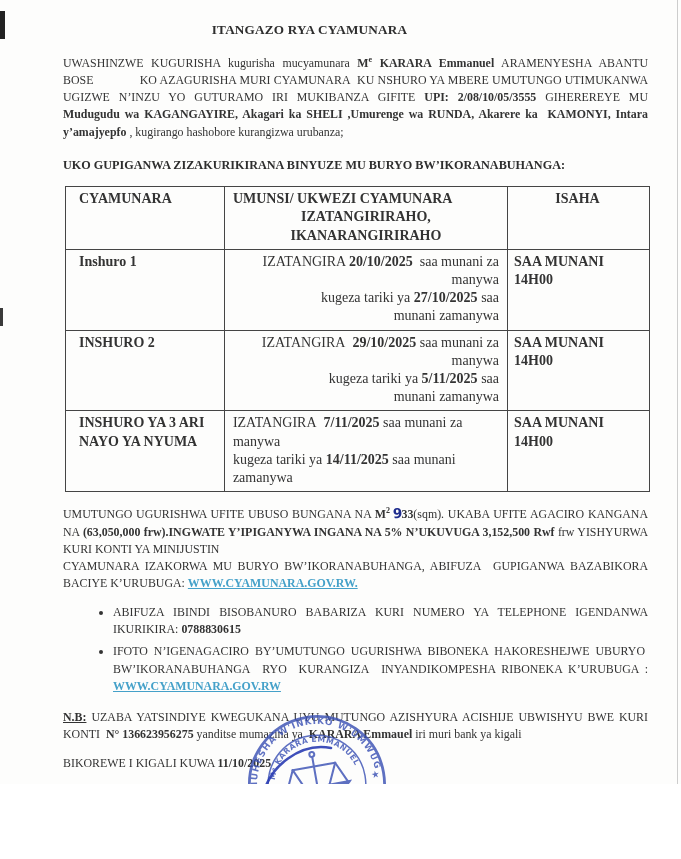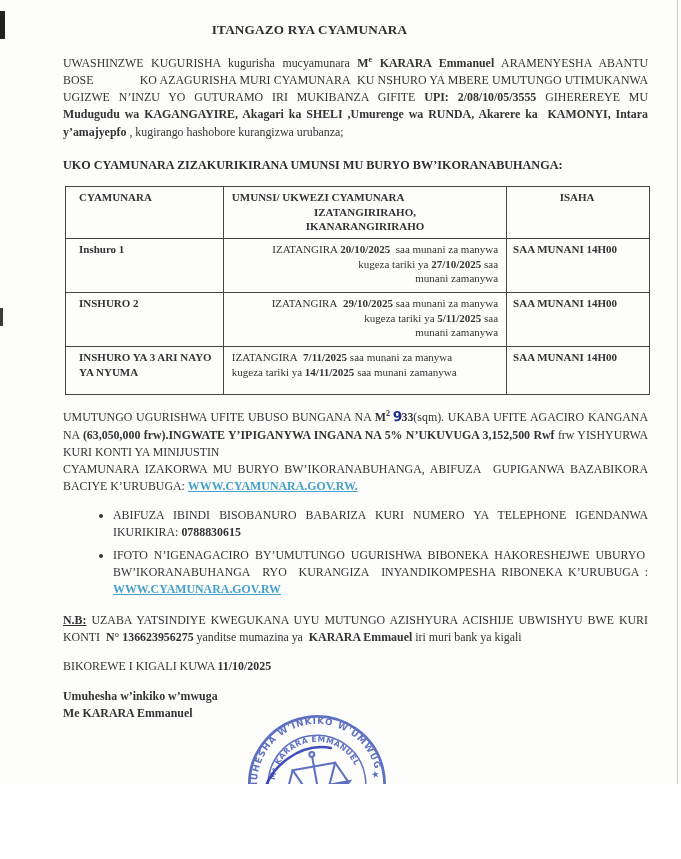--- a/index.html
+++ b/index.html
@@ -6,21 +6,21 @@
   .page{position:relative;width:681px;height:784px;background:#fdfdfc;overflow:hidden;
         color:#333;font-family:"Liberation Serif",serif;font-size:11.9px;line-height:1.44;text-decoration:underline;}
   .content{position:absolute;inset:0;padding:14px 33px 0 63px;box-sizing:border-box;}
   .title{font-size:13.2px;font-weight:bold;text-align:center;margin:6px 92px 16px 0;letter-spacing:.2px;color:#2e2e2e;}
   p{margin:0 0 12px;}
   .just{text-align:justify;}
   .p2{margin-bottom:16px;}
   b,.b{font-weight:bold;}
   sup{font-size:8px;line-height:0;}
   .sec-heading{font-size:12.2px;font-weight:bold;margin:0 0 12px;color:#2e2e2e;}
-  table.sched{border-collapse:collapse;width:585px;margin:0 0 12px 2px;line-height:1.3;font-size:11px;}
+  table.sched{border-collapse:collapse;width:585px;margin:0 0 12px 2px;line-height:1.3;font-size:14px;}
   table.sched td{border:1.6px solid #454545;vertical-align:top;padding:3px 8px 4px;}
   .c1{width:146px;font-weight:bold;padding-left:13px !important;}
   .c2{width:290px;}
   .c3{width:141px;font-weight:bold;padding-left:6px !important;margin-left:34px;}
   .hdr{font-weight:bold;}
   .hline-ctr{text-align:center;}
   .cell-ctr{text-align:right;}
   tr.hrow{height:52px;} tr.r1{height:54px;} tr.r2{height:54px;} tr.r3{height:48px;}
   .doclink{color:var(--link,#45a1c9);font-weight:bold;text-decoration:underline;cursor:pointer;}
   .hand9{color:var(--nine,#1f2d8e);font-weight:bold;font-family:"DejaVu Sans",sans-serif;
@@ -44,21 +44,21 @@
 <body>
 
 <div class="page">
   <div class="content">
 
     <div class="title">ITANGAZO RYA CYAMUNARA</div>
 
 
     <p class="just p2"><span>UWASHINZWE KUGURISHA kugurisha mucyamunara </span><b><span>M</span><sup>e</sup><span> KARARA Emmanuel</span></b><span> ARAMENYESHA ABANTU BOSE</span><span>&nbsp;&nbsp;&nbsp;&nbsp;&nbsp;&nbsp;&nbsp;&nbsp;&nbsp;&nbsp;&nbsp;&nbsp;&nbsp; </span><span>KO AZAGURISHA MURI CYAMUNARA&nbsp; KU NSHURO YA MBERE UMUTUNGO UTIMUKANWA UGIZWE N’INZU YO GUTURAMO IRI MUKIBANZA GIFITE </span><b>UPI: 2/08/10/05/3555</b><span> GIHEREREYE MU </span><b>Mudugudu wa KAGANGAYIRE, Akagari ka SHELI ,Umurenge wa RUNDA, Akarere ka&nbsp; KAMONYI, Intara y’amajyepfo </b><span>, kugirango hashobore kurangizwa urubanza;</span></p>
 
-    <div class="sec-heading">UKO CYAMUNARA ZIZAKURIKIRANA UMUNSI MU BURYO BW’IKORANABUHANGA:</div>
+    <div class="sec-heading">UKO GUPIGANWA ZIZAKURIKIRANA BINYUZE MU BURYO BW’IKORANABUHANGA:</div>
 
     <table class="sched">
       <tbody>
           <tr class="hrow">
         <td class="c1 hdr">CYAMUNARA</td>
         <td class="c2 hdr">
           <div>UMUNSI/ UKWEZI CYAMUNARA</div>
           <div class="hline-ctr">IZATANGIRIRAHO,</div>
           <div class="hline-ctr">IKANARANGIRIRAHO</div>
         </td>

